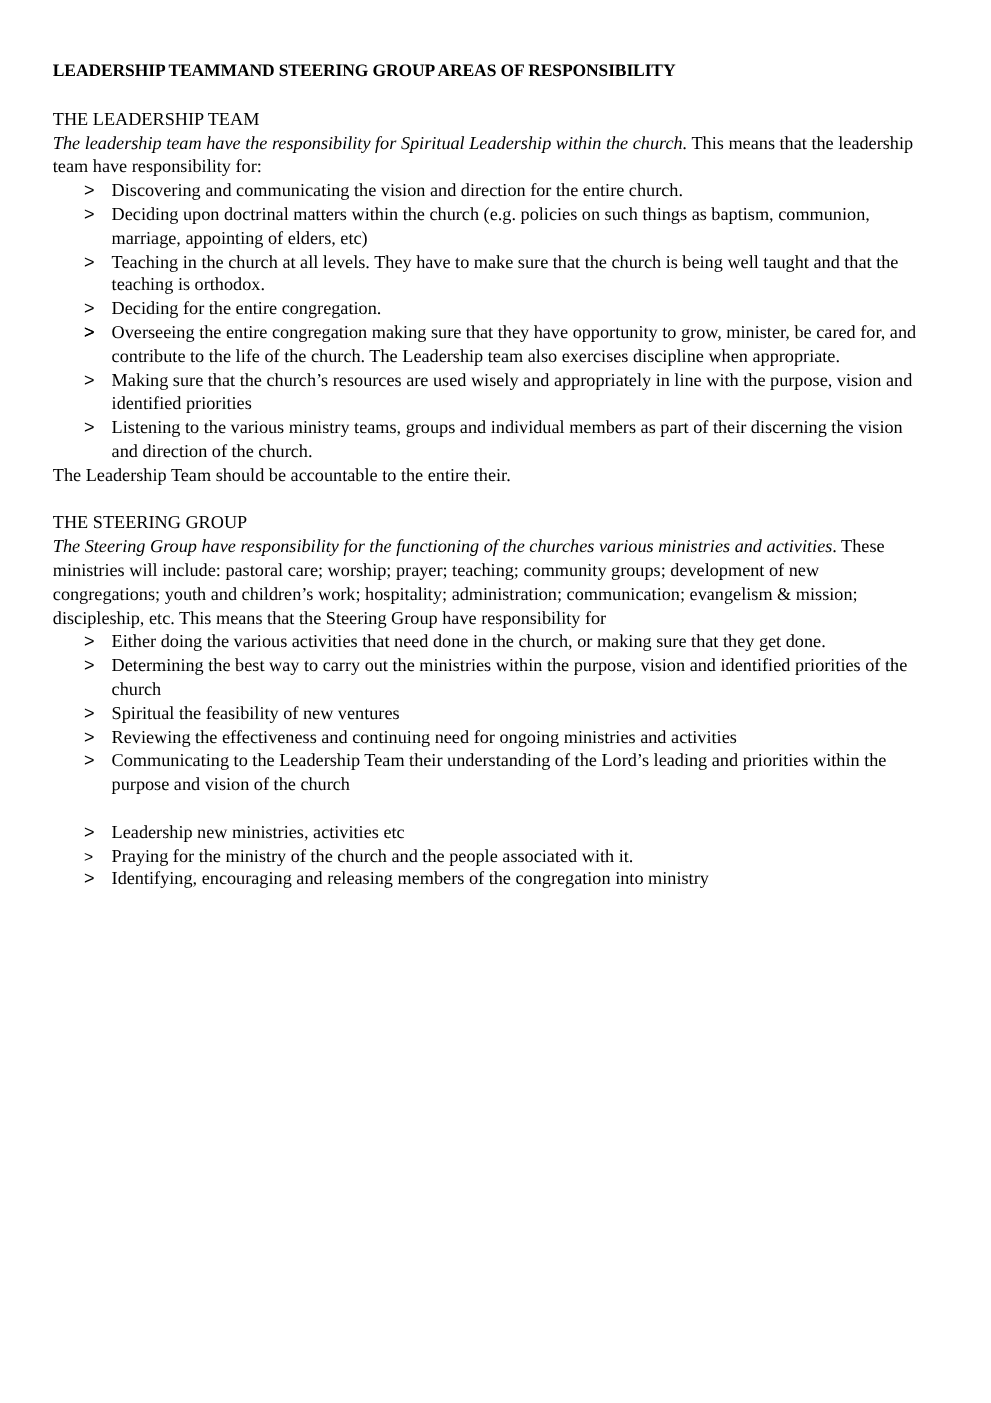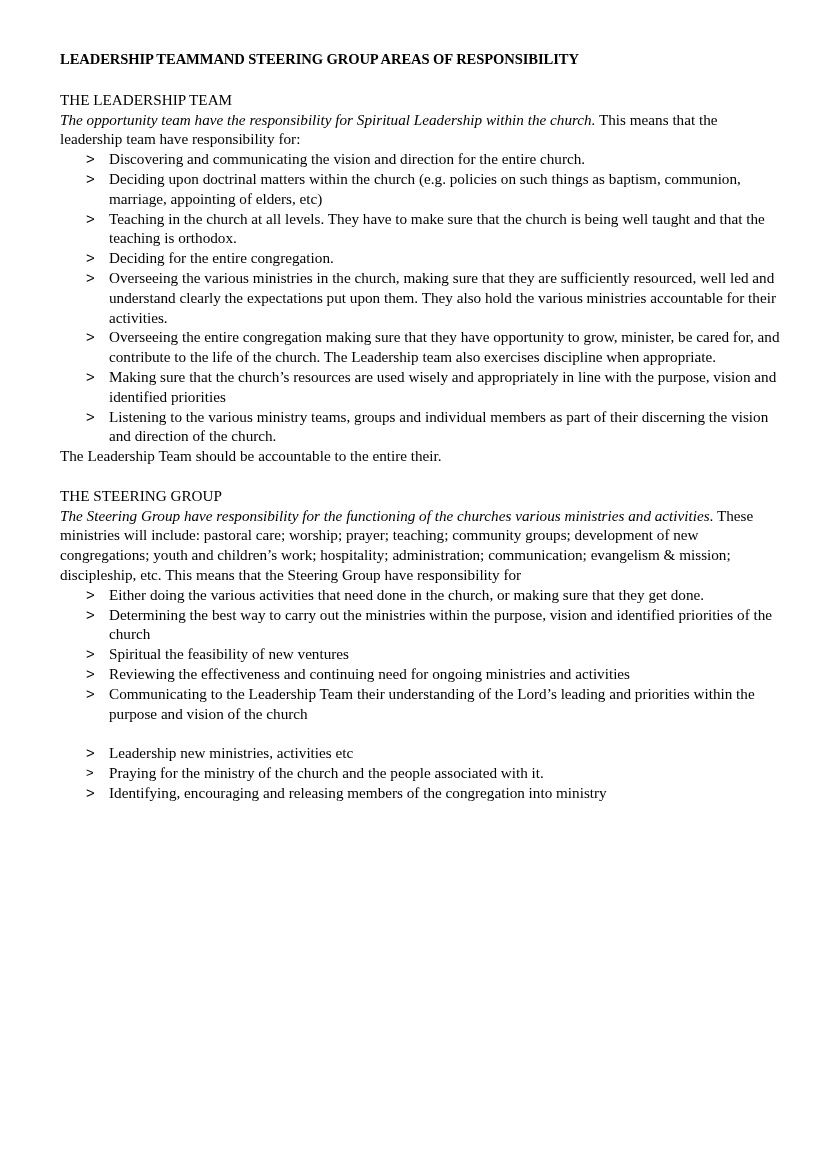--- a/index.html
+++ b/index.html
@@ -1,45 +1,45 @@
 <!DOCTYPE html>
 <html><head>
   <meta charset="utf-8">
   <style>
     html, body { margin: 0; padding: 0; background: #ffffff; }
     body { width: 826px; height: 1169px; position: relative; overflow: hidden;
       font-family: "Liberation Serif", serif; color: #000; }
-    .page { position: absolute; left: 60px; top: 50px; width: 720px; font-size: 15.2px; line-height: 19.8px; }
+    .page { position: absolute; left: 44px; top: 50px; width: 720px; font-size: 15.2px; line-height: 19.8px; }
     .title { font-weight: bold; font-size: 14.6px; letter-spacing: -0.1px; margin: 0; height: 20px; }
     .gap { height: 19.8px; }
     .heading { margin: 0; }
     .intro { margin: 0; }
     .intro i { font-style: italic; }
     ul.bullets { list-style: none; margin: 0; padding: 0; }
     ul.bullets li { position: relative; padding-left: 49px; }
     ul.bullets li .arrow { position: absolute; left: 26px; top: 0; font-family: "Liberation Sans", sans-serif; font-size: 15px; }
     ul.bullets li .arrow.small { font-size: 13px; }
     .para { margin: 0; }
   </style>
 </head>
 <body>
 
 <div class="page">
   <p class="title">LEADERSHIP TEAMMAND STEERING GROUP AREAS OF RESPONSIBILITY</p>
   <div class="gap"></div>
 
   <section>
     <p class="heading">THE LEADERSHIP TEAM</p>
-    <p class="intro"><i>The opportunity team have the responsibility for Spiritual Leadership within the church.</i><span>  This means that the leadership team have responsibility for:</span></p>
+    <p class="intro"><i>The leadership team have the responsibility for Spiritual Leadership within the church.</i><span>  This means that the leadership team have responsibility for:</span></p>
     <ul class="bullets">
       <li><span class="arrow">&gt;</span><span>Discovering and communicating the vision and direction for the entire church.</span></li>
       <li><span class="arrow">&gt;</span><span>Deciding upon doctrinal matters within the church (e.g. policies on such things as baptism, communion, marriage, appointing of elders, etc)</span></li>
       <li><span class="arrow">&gt;</span><span>Teaching in the church at all levels.  They have to make sure that the church is being well taught and that the teaching is orthodox.</span></li>
       <li><span class="arrow">&gt;</span><span>Deciding for the entire congregation.</span></li>
-      <li><span class="arrow">&gt;</span><span>Overseeing the various ministries in the church, making sure that they are sufficiently resourced, well led and understand clearly the expectations put upon them.  They also hold the various ministries accountable for their activities.</span></li>
+      <li><span class="arrow">&gt;</span></li>
       <li><span class="arrow">&gt;</span><span>Overseeing the entire congregation making sure that they have opportunity to grow, minister, be cared for, and contribute to the life of the church.   The Leadership team also exercises discipline when appropriate.</span></li>
       <li><span class="arrow">&gt;</span><span>Making sure that the church’s resources are used wisely and appropriately in line with the purpose, vision and identified priorities</span></li>
       <li><span class="arrow">&gt;</span><span>Listening to the various ministry teams, groups and individual members as part of their discerning the vision and direction of the church.</span></li>
     </ul>
     <p class="para">The Leadership Team should be accountable to the entire their.</p>
   </section>
 
   <div class="gap"></div>
 
   <section>

